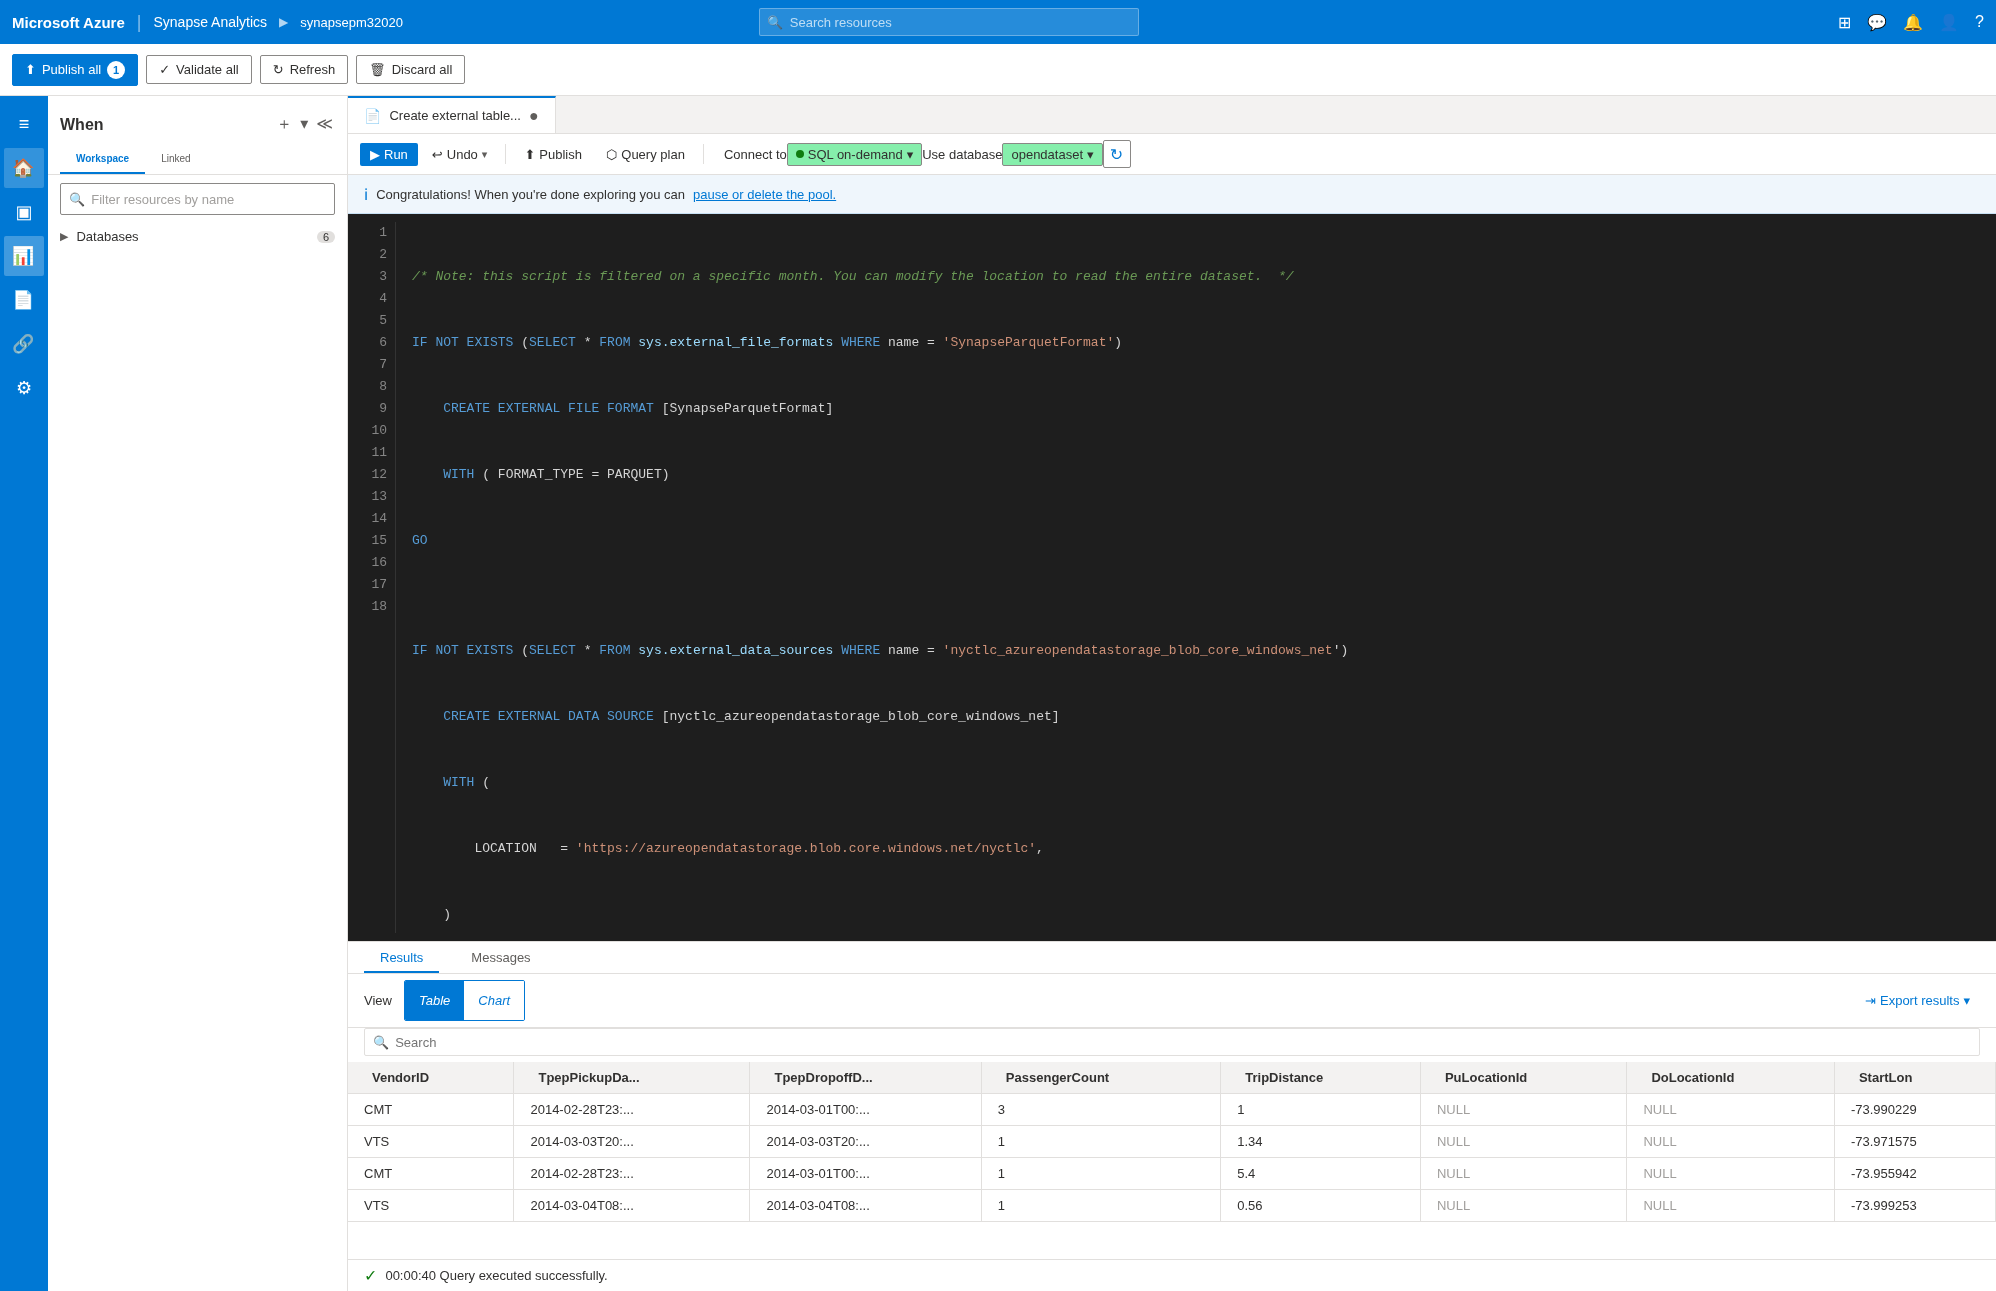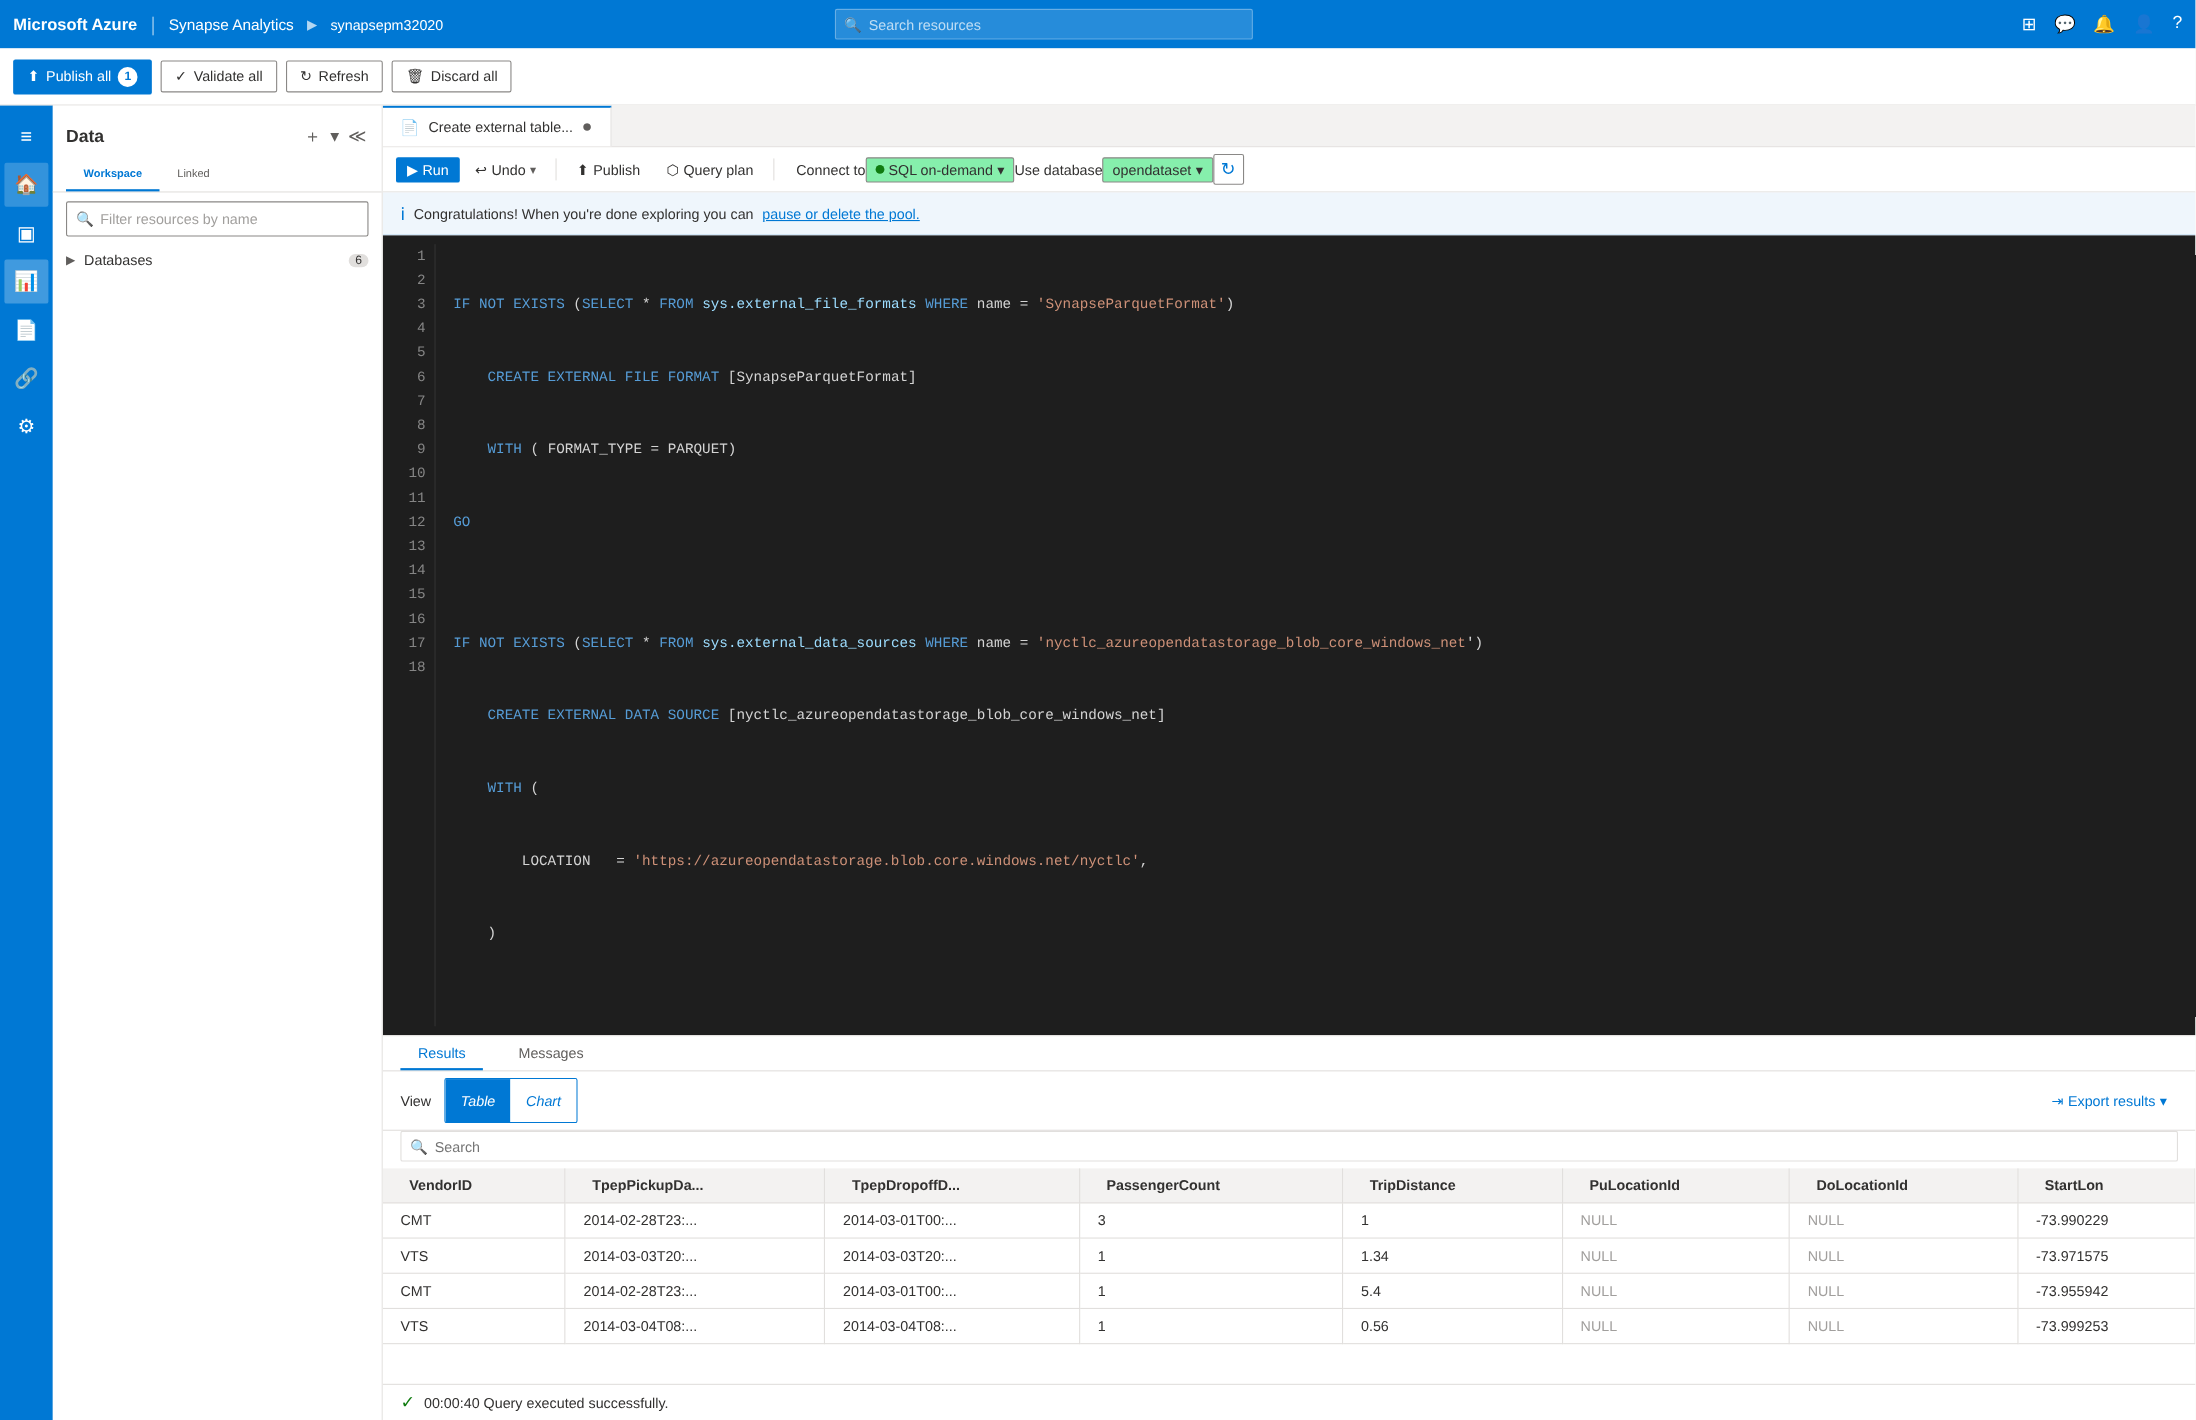--- a/index.html
+++ b/index.html
@@ -492,21 +492,21 @@
     <div class="sidebar-icon active">🏠</div>
     <div class="sidebar-icon">▣</div>
     <div class="sidebar-icon" style="background:rgba(255,255,255,0.25);">📊</div>
     <div class="sidebar-icon">📄</div>
     <div class="sidebar-icon">🔗</div>
     <div class="sidebar-icon">⚙</div>
   </div>
 
   <div class="data-panel">
     <div class="data-panel-header">
-      <span class="data-panel-title">Data</span>
+      <span class="data-panel-title">When</span>
       <div class="data-panel-actions">
         <span title="Add">＋</span>
         <span title="Filter">▾</span>
         <span title="Collapse">≪</span>
       </div>
     </div>
     <div class="data-tabs">
       <div class="data-tab active">Workspace</div>
       <div class="data-tab">Linked</div>
     </div>
@@ -588,20 +588,21 @@
         <div>11</div>
           <div>12</div>
           <div>13</div>
           <div>14</div>
           <div>15</div>
         <div>16</div>
           <div>17</div>
           <div>18</div>
       </div>
       <div class="code-content">
+        <div><span class="comment">/* Note: this script is filtered on a specific month. You can modify the location to read the entire dataset.  */</span></div>
         <div><span class="kw">IF NOT EXISTS</span> <span class="plain">(</span><span class="kw">SELECT</span> <span class="plain">* </span><span class="kw">FROM</span> <span class="ident">sys.external_file_formats</span> <span class="kw">WHERE</span> <span class="plain">name = </span><span class="str">'SynapseParquetFormat'</span><span class="plain">)</span></div>
         <div><span class="plain">    </span><span class="kw">CREATE EXTERNAL FILE FORMAT</span> <span class="plain">[SynapseParquetFormat]</span></div>
         <div><span class="plain">    </span><span class="kw">WITH</span> <span class="plain">( FORMAT_TYPE = PARQUET)</span></div>
         <div><span class="go">GO</span></div>
         <div></div>
         <div><span class="kw">IF NOT EXISTS</span> <span class="plain">(</span><span class="kw">SELECT</span> <span class="plain">* </span><span class="kw">FROM</span> <span class="ident">sys.external_data_sources</span> <span class="kw">WHERE</span> <span class="plain">name = </span><span class="str">'nyctlc_azureopendatastorage_blob_core_windows_net</span><span class="plain">')</span></div>
         <div><span class="plain">    </span><span class="kw">CREATE EXTERNAL DATA SOURCE</span> <span class="plain">[nyctlc_azureopendatastorage_blob_core_windows_net]</span></div>
         <div><span class="plain">    </span><span class="kw">WITH</span> <span class="plain">(</span></div>
         <div><span class="plain">        LOCATION   = </span><span class="str">'https://azureopendatastorage.blob.core.windows.net/nyctlc'</span><span class="plain">,</span></div>
         <div><span class="plain">    )</span></div>

